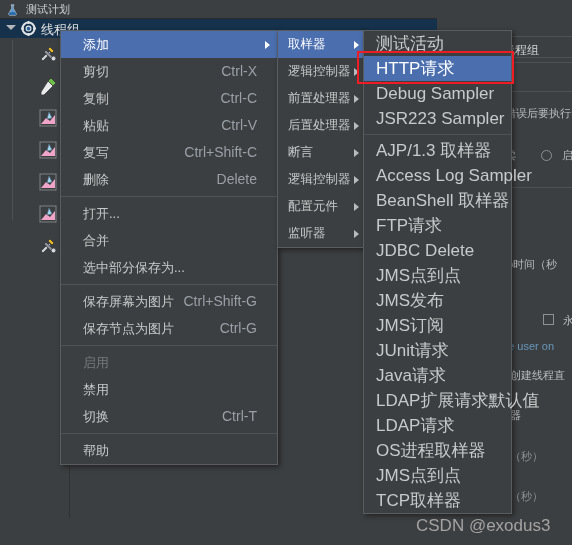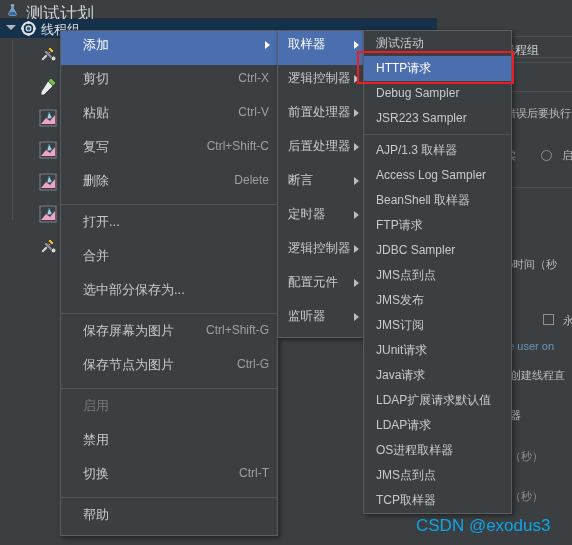--- a/index.html
+++ b/index.html
@@ -16,21 +16,21 @@
 
   .titlebar {
     position:absolute; left:0; top:0; width:572px; height:19px;
     background:#3c3f41; border-bottom:1px solid #2b2b2b;
   }
   .tp-icon {
     position:absolute; left:6px; top:3px; width:13px; height:14px;
   }
   .tp-title {
     position:absolute; left:26px; top:2px;
-    font-size:17px; color:#cfd2d4; white-space:nowrap;text-align:center;
+    font-size:11px; color:#cfd2d4; white-space:nowrap;text-align:center;
   }
 
   .tree-sel-row {
     position:absolute; left:0; top:19px; width:437px; height:19px;
     background:#15314b;
   }
   .tree-arrow {
     position:absolute; left:6px; top:25px;
     width:0;height:0;border-left:5px solid transparent;border-right:5px solid transparent;
     border-top:5px solid #b4b7ba;
@@ -67,55 +67,55 @@
   .dp-box {
     position:absolute; border:1px solid #4e5254; background:#3c3f41;
   }
 
   
   .menu {
     position:absolute; background:#3c3f41; border:1px solid #5a5d5f;
     box-shadow: 2px 2px 5px rgba(0,0,0,.45);
   }
   .mi {
-    position:relative; height:34px; line-height:27px;
+    position:relative; height:27px; line-height:27px;
     font-size:13px; color:#c7cacc; white-space:nowrap;
     padding-left:22px; cursor:default;
   }
   .mi.sel { background:#4b6eaf; color:#ffffff; }
   .mi.disabled { color:#75797c; }
   .mi .accel {
-    position:absolute; right:8px; top:0; font-size:12px; color:#9aa0a6;
+    position:absolute; right:20px; top:0; font-size:14px; color:#9aa0a6;
   }
   .mi .arrow {
     position:absolute; right:7px; top:10px;
     width:0;height:0;border-top:4px solid transparent;border-bottom:4px solid transparent;
     border-left:5px solid #b9bcbe;
   }
   .mi.sel .arrow { border-left-color:#ffffff; }
   .sep { height:1px; background:#4f5355; margin:3px 0; }
 
   
   #menu1 { left:60px; top:30px; width:218px; }
   
   #menu2 { left:277px; top:30px; width:87px; }
   #menu2 .mi { padding-left:10px; font-size:12.5px; }
   #menu2 .mi .arrow { right:4px; }
   
   #menu3 { left:363px; top:30px; width:149px; }
-  #menu3 .mi { padding-left:12px; font-size:12px; height:25px; line-height:25px; }
+  #menu3 .mi { padding-left:12px; font-size:17px; height:25px; line-height:25px; }
 
   .redbox {
     position:absolute; left:357px; top:51px; width:157px; height:33px;
     border:2px solid #ee1c24; pointer-events:none;
   }
 
   .watermark {
     position:absolute; left:416px; top:516px;
-    font-size:17px; color:#0ea5e9; white-space:nowrap;
+    font-size:17px; color:#a3a3a3; white-space:nowrap;
   }
 </style>
 </head>
 <body>
 
 <div id="root">
 
   <div class="app-bg"></div>
 
   <div class="titlebar">
@@ -217,20 +217,21 @@
     <div class="dp-txt blue" style="left:62px; top:340px;">me user on</div>
     <div class="dp-txt" style="left:62px; top:368px;">只创建线程直</div>
     <div class="dp-txt" style="left:62px; top:408px;">度器</div>
     <div class="dp-txt dim" style="left:62px; top:449px;">间（秒）</div>
     <div class="dp-txt dim" style="left:62px; top:489px;">迟（秒）</div>
   </div>
 
   <div class="menu" id="menu1">
       <div class="mi sel"><span>添加</span><span class="arrow"></span></div>
       <div class="mi"><span>剪切</span><span class="accel">Ctrl-X</span></div>
+      <div class="mi"><span>复制</span><span class="accel">Ctrl-C</span></div>
       <div class="mi"><span>粘贴</span><span class="accel">Ctrl-V</span></div>
       <div class="mi"><span>复写</span><span class="accel">Ctrl+Shift-C</span></div>
       <div class="mi"><span>删除</span><span class="accel">Delete</span></div>
       <div class="sep"></div>
       <div class="mi"><span>打开...</span></div>
       <div class="mi"><span>合并</span></div>
       <div class="mi"><span>选中部分保存为...</span></div>
       <div class="sep"></div>
       <div class="mi"><span>保存屏幕为图片</span><span class="accel">Ctrl+Shift-G</span></div>
       <div class="mi"><span>保存节点为图片</span><span class="accel">Ctrl-G</span></div>
@@ -241,37 +242,36 @@
       <div class="sep"></div>
       <div class="mi"><span>帮助</span></div>
     </div>
 
   <div class="menu" id="menu2">
       <div class="mi sel"><span>取样器</span><span class="arrow"></span></div>
       <div class="mi"><span>逻辑控制器</span><span class="arrow"></span></div>
       <div class="mi"><span>前置处理器</span><span class="arrow"></span></div>
       <div class="mi"><span>后置处理器</span><span class="arrow"></span></div>
       <div class="mi"><span>断言</span><span class="arrow"></span></div>
-      <div class="mi"><span>定时器</span><span class="arrow"></span></div>
       <div class="mi"><span>逻辑控制器</span><span class="arrow"></span></div>
       <div class="mi"><span>配置元件</span><span class="arrow"></span></div>
       <div class="mi"><span>监听器</span><span class="arrow"></span></div>
     </div>
 
   <div class="menu" id="menu3">
       <div class="mi"><span>测试活动</span></div>
       <div class="mi sel"><span>HTTP请求</span></div>
       <div class="mi"><span>Debug Sampler</span></div>
       <div class="mi"><span>JSR223 Sampler</span></div>
       <div class="sep"></div>
       <div class="mi"><span>AJP/1.3 取样器</span></div>
       <div class="mi"><span>Access Log Sampler</span></div>
       <div class="mi"><span>BeanShell 取样器</span></div>
       <div class="mi"><span>FTP请求</span></div>
-      <div class="mi"><span>JDBC Sampler</span></div>
+      <div class="mi"><span>JDBC Delete</span></div>
       <div class="mi"><span>JMS点到点</span></div>
       <div class="mi"><span>JMS发布</span></div>
       <div class="mi"><span>JMS订阅</span></div>
       <div class="mi"><span>JUnit请求</span></div>
       <div class="mi"><span>Java请求</span></div>
       <div class="mi"><span>LDAP扩展请求默认值</span></div>
       <div class="mi"><span>LDAP请求</span></div>
       <div class="mi"><span>OS进程取样器</span></div>
       <div class="mi"><span>JMS点到点</span></div>
       <div class="mi"><span>TCP取样器</span></div>

